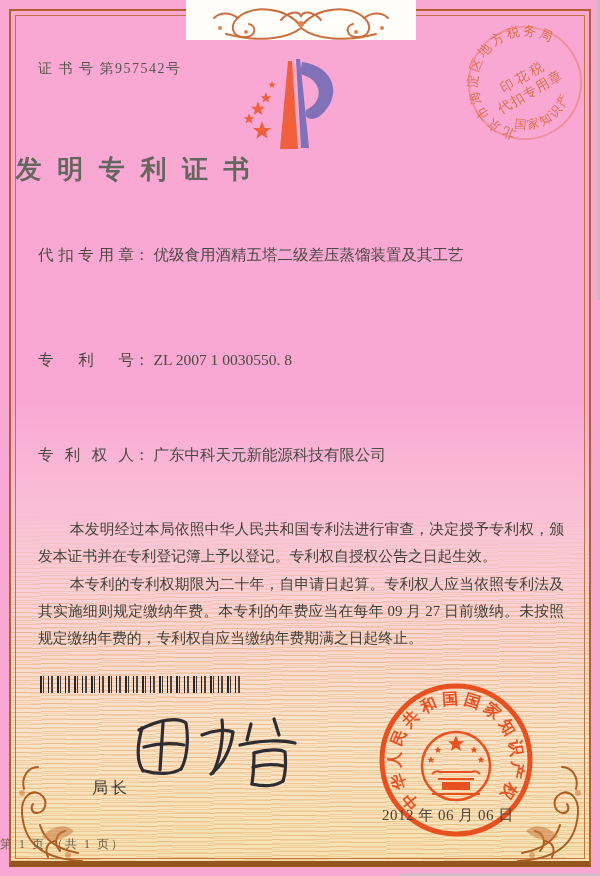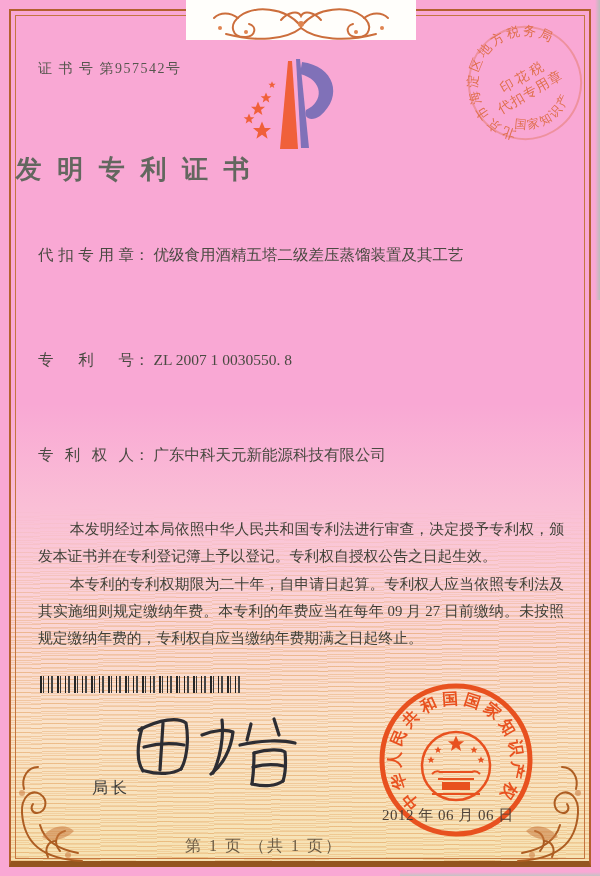--- a/index.html
+++ b/index.html
@@ -53,22 +53,22 @@
   
   .director{position:absolute;left:92px;top:734px;font-size:16px;color:#3a3a38;letter-spacing:3px;margin-top:44px;}
   .sig{position:absolute;left:126px;top:700px;}
   
   .seal{position:absolute;left:376px;top:680px;}
   .sealdate{position:absolute;left:382px;top:806px;font-size:15px;color:#4c4036;
     letter-spacing:.5px;z-index:5;}
   
   .taxstamp{position:absolute;left:460px;top:18px;transform:rotate(-30deg);opacity:.92;}
   
-  .footer{position:absolute;left:0;right:72px;top:836px;text-align:center;
-    font-size:16px;color:#6d5c44;letter-spacing:2px;}
+  .footer{position:absolute;left:0;right:72px;top:836px;
+    font-size:12px;color:#6d5c44;letter-spacing:2px;}
 </style>
 </head>
 <body>
 
 <div id="page">
 
   <div class="cream"></div>
   <div class="waves"></div>
 
   <div class="frame-outer"></div>

